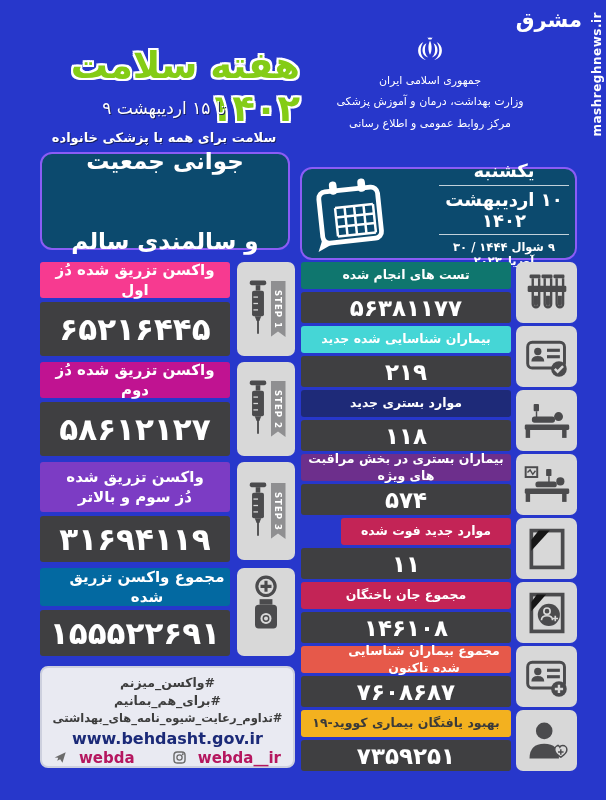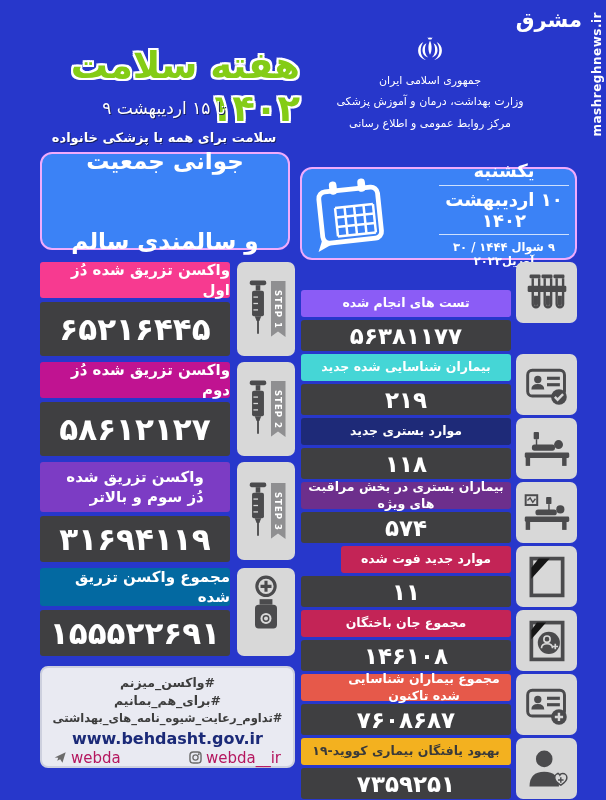--- a/index.html
+++ b/index.html
@@ -13,21 +13,21 @@
   .sub-title{top:98px;left:28px;width:272px;text-align:center;font-size:17px;font-weight:normal;color:#fff;text-shadow:1px 1px 0 #17205e;}
   .tagline{top:130px;left:28px;width:272px;text-align:center;font-size:13px;font-weight:bold;color:#fff;text-shadow:1px 1px 0 #17205e;}
 
   .ministry{top:36px;left:320px;width:220px;text-align:center;color:#fff;}
   .ministry .emblem{display:block;margin:0 auto 2px;}
   .ministry div{font-size:11px;line-height:1.95;white-space:nowrap;}
 
   .mashregh-logo{top:8px;right:24px;color:#fff;font-size:21px;font-weight:bold;}
   .mashregh-site{top:12px;right:2px;color:#fff;font-size:12px;font-weight:bold;writing-mode:vertical-rl;transform:rotate(180deg);letter-spacing:.5px;}
 
-  .navy-box{background:#3b82f6;border:2px solid #f0abfc;border-radius:12px;box-sizing:border-box;gap:45px;}
+  .navy-box{background:#0c4a6e;border:2px solid #8b5cf6;border-radius:12px;box-sizing:border-box;gap:45px;}
   .theme-box{top:152px;left:40px;width:250px;height:98px;display:flex;flex-direction:column;align-items:center;justify-content:center;
     color:#fff;font-size:23px;font-weight:bold;line-height:1.5;text-align:center;}
   .date-box{top:167px;left:300px;width:277px;height:93px;display:flex;align-items:center;direction:ltr;padding:4px 6px;}
   .date-box .cal{flex:0 0 86px;display:flex;align-items:center;justify-content:center;}
   .date-box .dcol{flex:1;text-align:center;color:#fff;direction:rtl;}
   .date-box .weekday{font-size:18px;font-weight:bold;padding-bottom:4px;}
   .date-box .dmain{font-size:18px;font-weight:bold;padding:3px 0;border-top:1px solid rgba(255,255,255,.75);border-bottom:1px solid rgba(255,255,255,.75);}
   .date-box .dalt{font-size:11.5px;font-weight:bold;padding-top:5px;}
 
   
@@ -35,21 +35,21 @@
   .lcol{top:262px;left:40px;width:255px;}
   .rcol{top:262px;left:301px;width:276px;}
   .srow{display:flex;direction:ltr;}
   .lcol .srow{margin-bottom:6px;}
   .rcol .srow{margin-bottom:3px;}
   .txtpart{display:flex;flex-direction:column;}
   .lcol .txtpart{width:190px;margin-right:7px;}
   .rcol .txtpart{width:210px;margin-right:5px;}
   .stat-header{color:#fff;font-weight:bold;text-align:center;display:flex;align-items:center;justify-content:center;
     white-space:pre-line;border-radius:3px;direction:rtl;line-height:1.35;}
-  .lcol .stat-header{font-size:15px;text-align:right;}
+  .lcol .stat-header{font-size:15px;}
   .rcol .stat-header{font-size:12.5px;height:27px;}
   .stat-value{background:#3f3f41;color:#fff;font-weight:bold;text-align:center;display:flex;align-items:center;justify-content:center;
     border-radius:3px;margin-top:4px;letter-spacing:1px;}
   .lcol .stat-value{font-size:31px;}
   .rcol .stat-value{font-size:23px;margin-top:3px;height:31px;}
   .tile{background:#d8d8d8;border-radius:7px;display:flex;align-items:center;justify-content:center;gap:2px;}
   .lcol .tile{width:58px;}
   .rcol .tile{width:61px;height:61px;}
   .h36{height:36px;} .h54{height:54px;} .h50{height:50px;} .h38{height:38px;} .h46{height:46px;}
   .t94{height:94px;} .t98{height:98px;} .t88{height:88px;}
@@ -58,21 +58,21 @@
     writing-mode:vertical-rl;text-align:center;letter-spacing:1px;
     clip-path:polygon(0 0,100% 0,100% 100%,50% 90%,0 100%);display:flex;align-items:center;justify-content:center;}
 
   
   .hash-box{top:666px;left:40px;width:255px;height:102px;background:#e9eaf2;border:2px solid #cdd0de;border-radius:8px;
     box-sizing:border-box;text-align:center;direction:rtl;padding-top:6px;}
   .hash-box .tag{color:#3d3d3d;font-weight:bold;font-size:12.5px;line-height:1.45;}
   .hash-box .tag.small{font-size:11.5px;}
   .hash-box .site{color:#1b2a78;font-weight:bold;font-size:16px;margin-top:2px;direction:ltr;}
   .handles{display:flex;direction:ltr;justify-content:space-between;padding:1px 12px 0;align-items:center;}
-  .handle{color:#b5175f;font-weight:normal;font-size:15px;display:flex;align-items:center;gap:4px;}
+  .handle{color:#b5175f;font-weight:bold;font-size:15px;display:flex;align-items:center;gap:12px;}
 
   .icon-dark{color:#4b4b4d;}
 </style>
 </head>
 <body>
 
 <div class="poster">
 
   <div class="abs mashregh-logo">مشرق</div>
   <div class="abs mashregh-site">mashreghnews.ir</div>
@@ -221,21 +221,21 @@
             <circle cx="24" cy="47" r="3" fill="none" stroke="currentColor" stroke-width="1.6"></circle>
         </svg>
       </div>
     </div>
   </div>
 
   <div class="abs col rcol">
 
     <div class="srow">
       <div class="txtpart">
-        <div class="stat-header" style="background: #8b5cf6; margin-top: 28px;">تست های انجام شده</div>
+        <div class="stat-header" style="background: #0f766e;">تست های انجام شده</div>
         <div class="stat-value">۵۶۳۸۱۱۷۷</div>
       </div>
       <div class="tile">
         <svg viewBox="0 0 50 50" width="46" height="46" class="icon-dark">
           <g fill="currentColor">
             <rect x="6" y="5" width="12" height="4" rx="1.5"></rect>
               <rect x="19" y="5" width="12" height="4" rx="1.5"></rect>
               <rect x="32" y="5" width="12" height="4" rx="1.5"></rect>
             <rect x="4" y="17" width="42" height="7" rx="1.5"></rect>
           </g>

